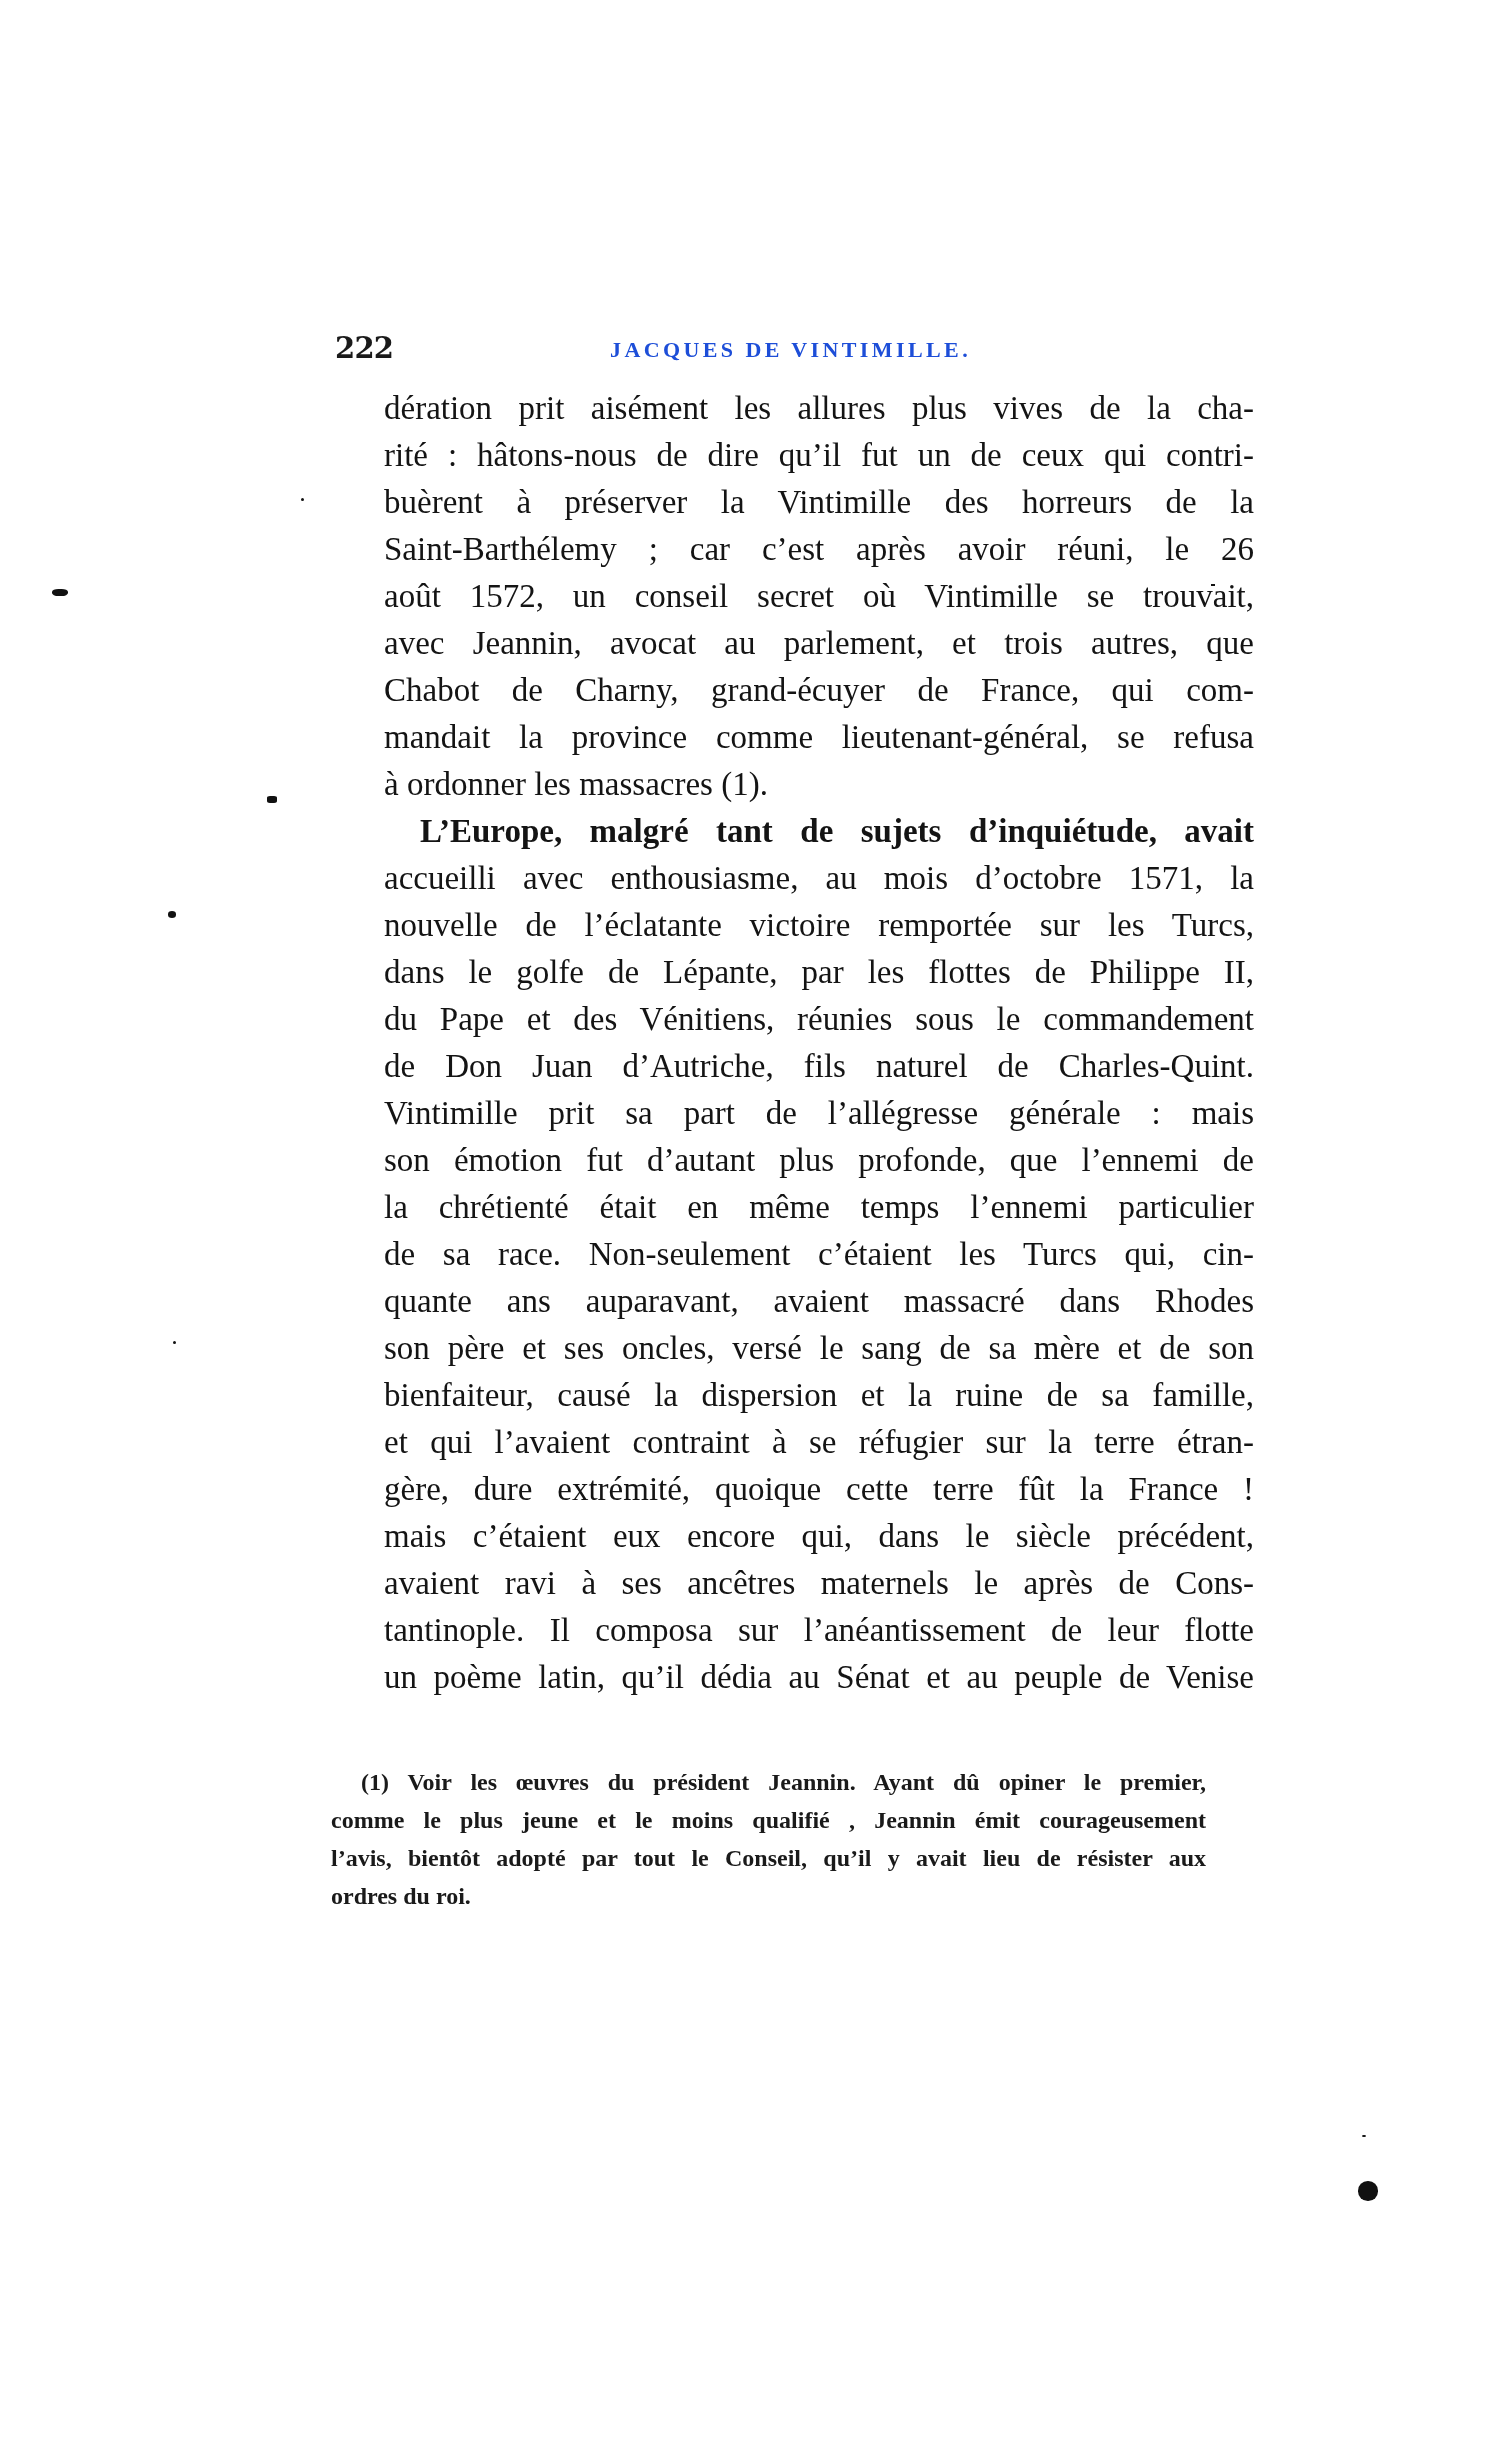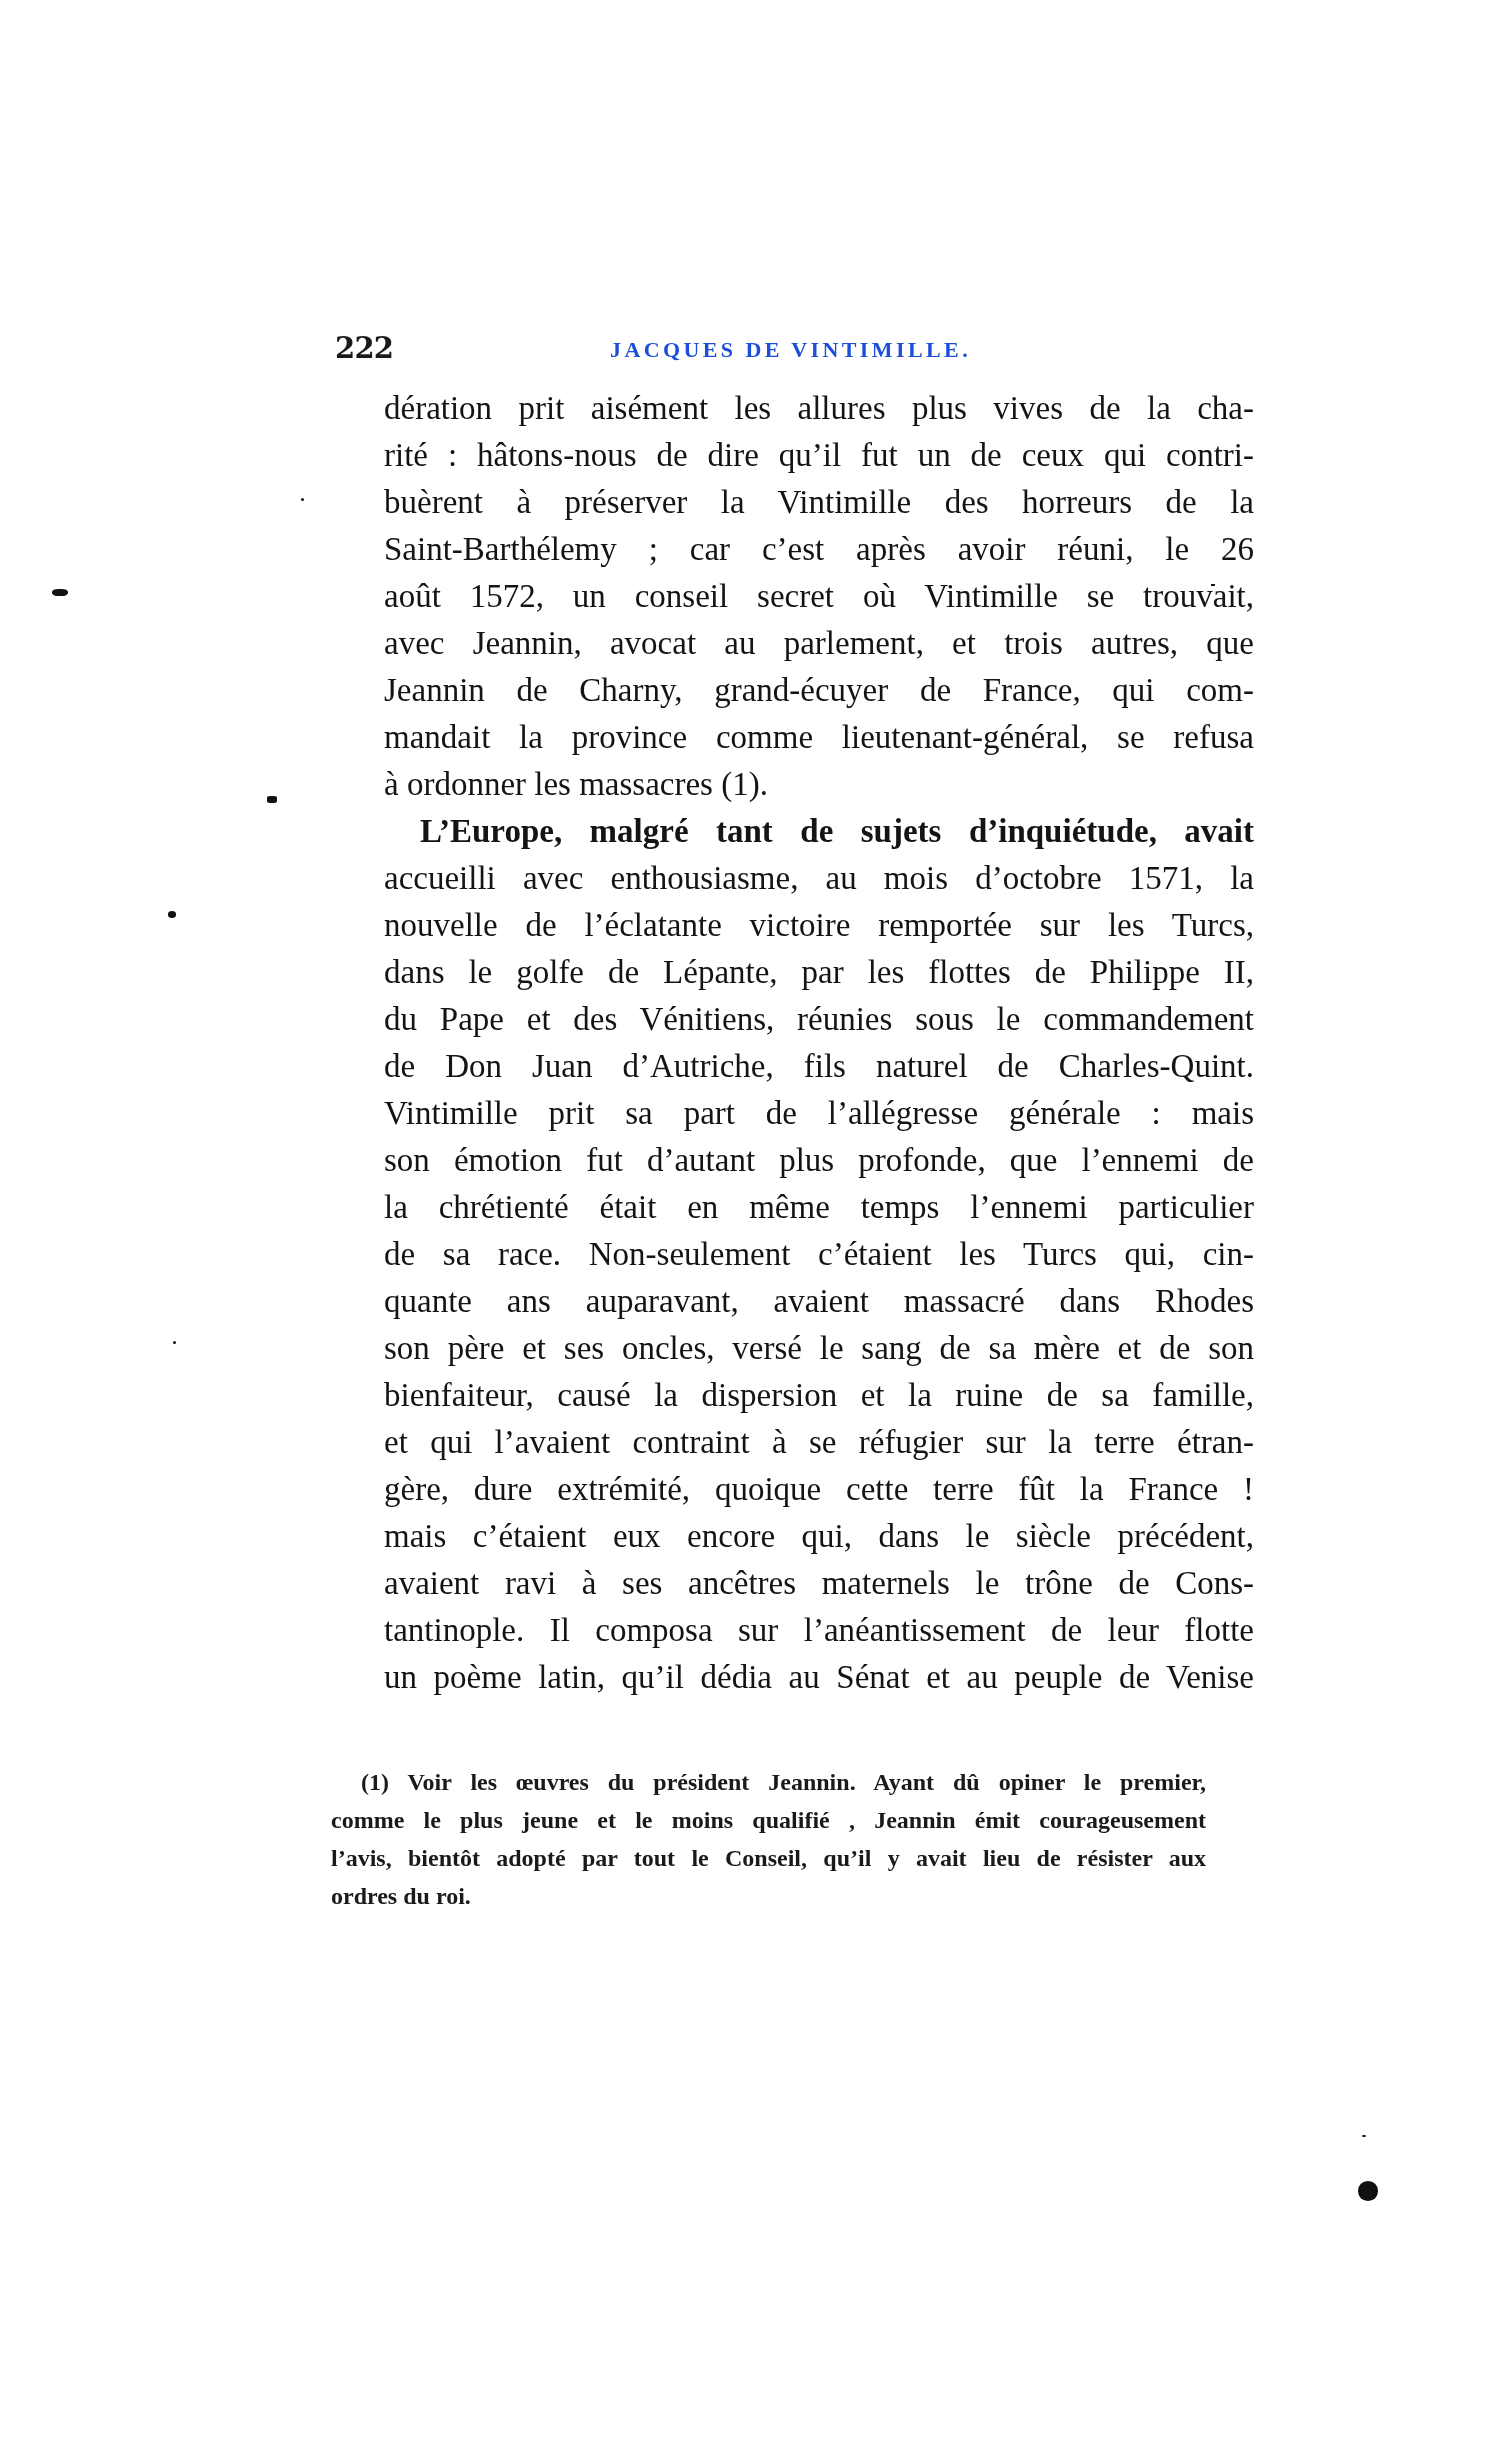--- a/index.html
+++ b/index.html
@@ -29,42 +29,42 @@
   </div>
 
   <div class="body-text">
     <div>
       <div class="line">dération prit aisément les allures plus vives de la cha-</div>
       <div class="line">rité : hâtons-nous de dire qu’il fut un de ceux qui contri-</div>
       <div class="line">buèrent à préserver la Vintimille des horreurs de la</div>
       <div class="line">Saint-Barthélemy ; car c’est après avoir réuni, le 26</div>
       <div class="line">août 1572, un conseil secret où Vintimille se trouvait,</div>
       <div class="line">avec Jeannin, avocat au parlement, et trois autres, que</div>
-      <div class="line">Jeannin de Charny, grand-écuyer de France, qui com-</div>
+      <div class="line">Chabot de Charny, grand-écuyer de France, qui com-</div>
       <div class="line">mandait la province comme lieutenant-général, se refusa</div>
       <div class="line last">à ordonner les massacres (1).</div>
     </div>
     <div>
       <div class="line indent">L’Europe, malgré tant de sujets d’inquiétude, avait</div>
       <div class="line">accueilli avec enthousiasme, au mois d’octobre 1571, la</div>
       <div class="line">nouvelle de l’éclatante victoire remportée sur les Turcs,</div>
       <div class="line">dans le golfe de Lépante, par les flottes de Philippe II,</div>
       <div class="line">du Pape et des Vénitiens, réunies sous le commandement</div>
       <div class="line">de Don Juan d’Autriche, fils naturel de Charles-Quint.</div>
       <div class="line">Vintimille prit sa part de l’allégresse générale : mais</div>
       <div class="line">son émotion fut d’autant plus profonde, que l’ennemi de</div>
       <div class="line">la chrétienté était en même temps l’ennemi particulier</div>
       <div class="line">de sa race. Non-seulement c’étaient les Turcs qui, cin-</div>
       <div class="line">quante ans auparavant, avaient massacré dans Rhodes</div>
       <div class="line">son père et ses oncles, versé le sang de sa mère et de son</div>
       <div class="line">bienfaiteur, causé la dispersion et la ruine de sa famille,</div>
       <div class="line">et qui l’avaient contraint à se réfugier sur la terre étran-</div>
       <div class="line">gère, dure extrémité, quoique cette terre fût la France !</div>
       <div class="line">mais c’étaient eux encore qui, dans le siècle précédent,</div>
-      <div class="line">avaient ravi à ses ancêtres maternels le trône de Cons-</div>
+      <div class="line">avaient ravi à ses ancêtres maternels le après de Cons-</div>
       <div class="line">tantinople. Il composa sur l’anéantissement de leur flotte</div>
       <div class="line">un poème latin, qu’il dédia au Sénat et au peuple de Venise</div>
     </div>
   </div>
 
   <div class="footnote">
     <div class="fn-line indent">(1) Voir les œuvres du président Jeannin. Ayant dû opiner le premier,</div>
     <div class="fn-line">comme le plus jeune et le moins qualifié , Jeannin émit courageusement</div>
     <div class="fn-line">l’avis, bientôt adopté par tout le Conseil, qu’il y avait lieu de résister aux</div>
     <div class="fn-line last">ordres du roi.</div>

